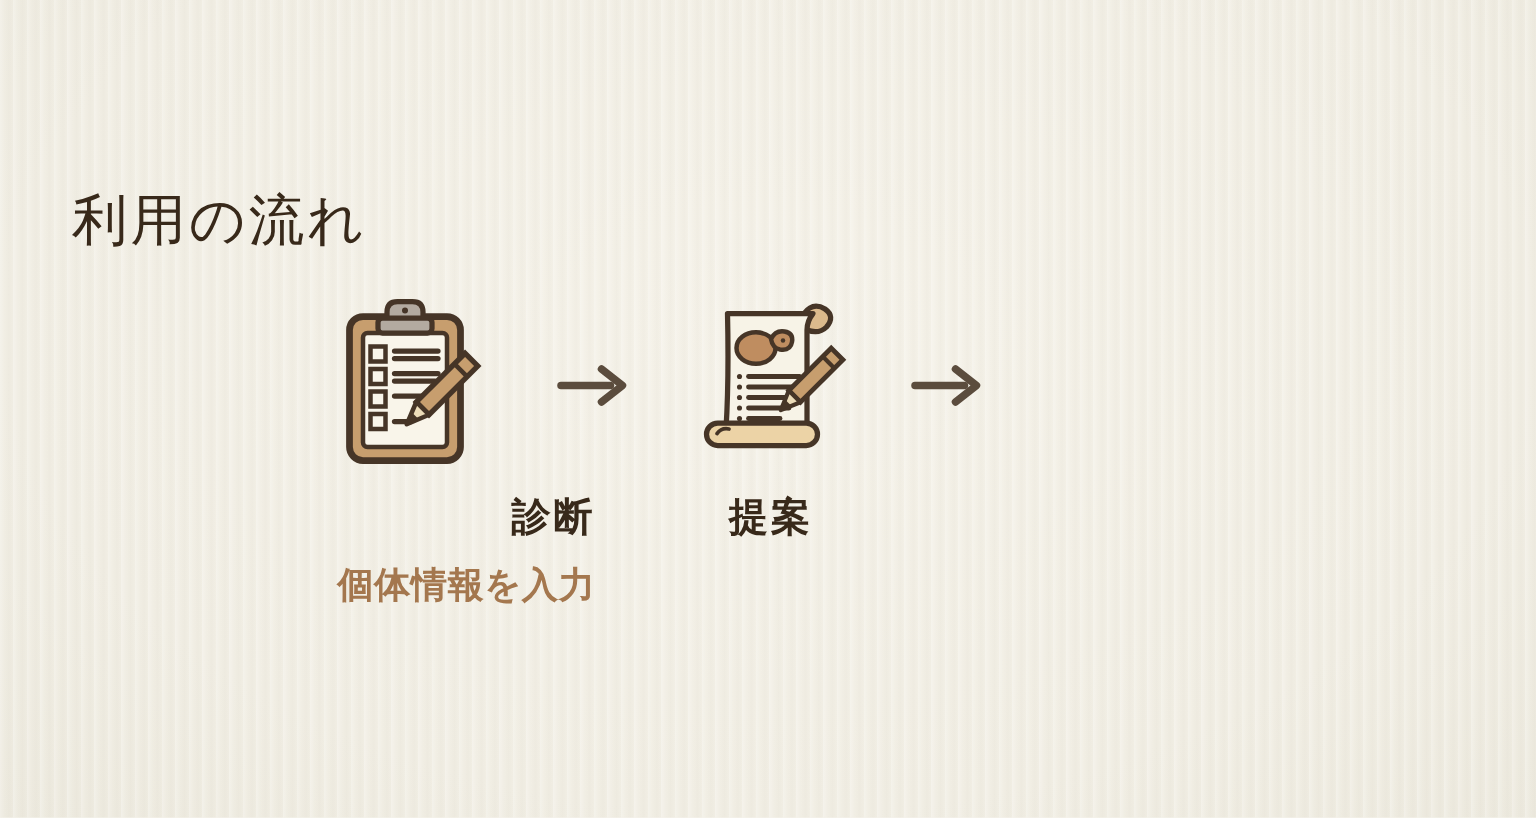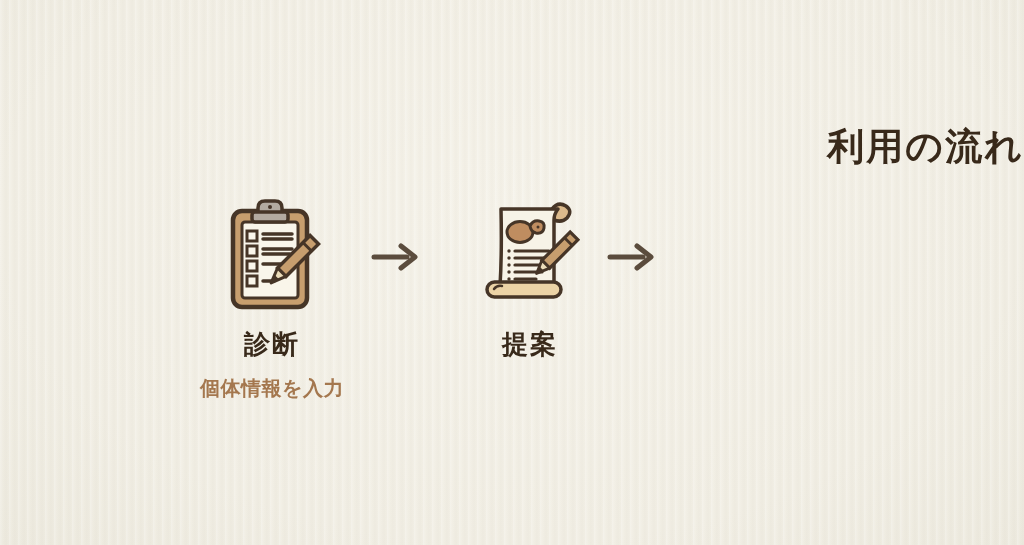--- a/index.html
+++ b/index.html
@@ -17,50 +17,51 @@
       repeating-linear-gradient(90deg,
         rgba(255,255,255,0.25) 0px, rgba(255,255,255,0.0) 3px,
         rgba(180,170,150,0.05) 6px, rgba(255,255,255,0.0) 9px),
       radial-gradient(ellipse at 50% 40%, #f5f2e9 0%, #f1eee4 70%, #edeadf 100%);
   }
   .page-title {
     position: absolute;
     top: 122px;
     left: 0;
     width: 100%;
-    text-align: right;
+    text-align: left;
     font-size: 37px;
-    font-weight: 700;
+    font-weight: 400;
     letter-spacing: 2px;
     color: #38291a;
+    padding-left: 48px;
   }
   .step {
     position: absolute;
     top: 193px;
     text-align: center;
   }
-  .step-1 { left: 147px; width: 250px; }
-  .step-2 { left: 380px; width: 300px; }
+  .step-1 { left: 147px; width: 250px; text-align: right; }
+  .step-2 { left: 364px; width: 300px; }
   .step-3 { left: 622px; width: 250px; }
   .icon-box {
     height: 124px;
     display: flex;
     align-items: center;
     justify-content: center;
   }
   .step-title {
     margin-top: 10px;
     font-size: 26px;
     font-weight: 800;
     letter-spacing: 2px;
     color: #38291a;
   }
   .step-desc {
     margin-top: 14px;
-    font-size: 20px;
+    font-size: 24px;
     font-weight: 700;
     line-height: 1.28;
     letter-spacing: 0.5px;
     color: #a4774e;
     white-space: pre-line;
     font-family: Liberation Serif, serif;
   }
   .arrow {
     position: absolute;
     top: 242px;

